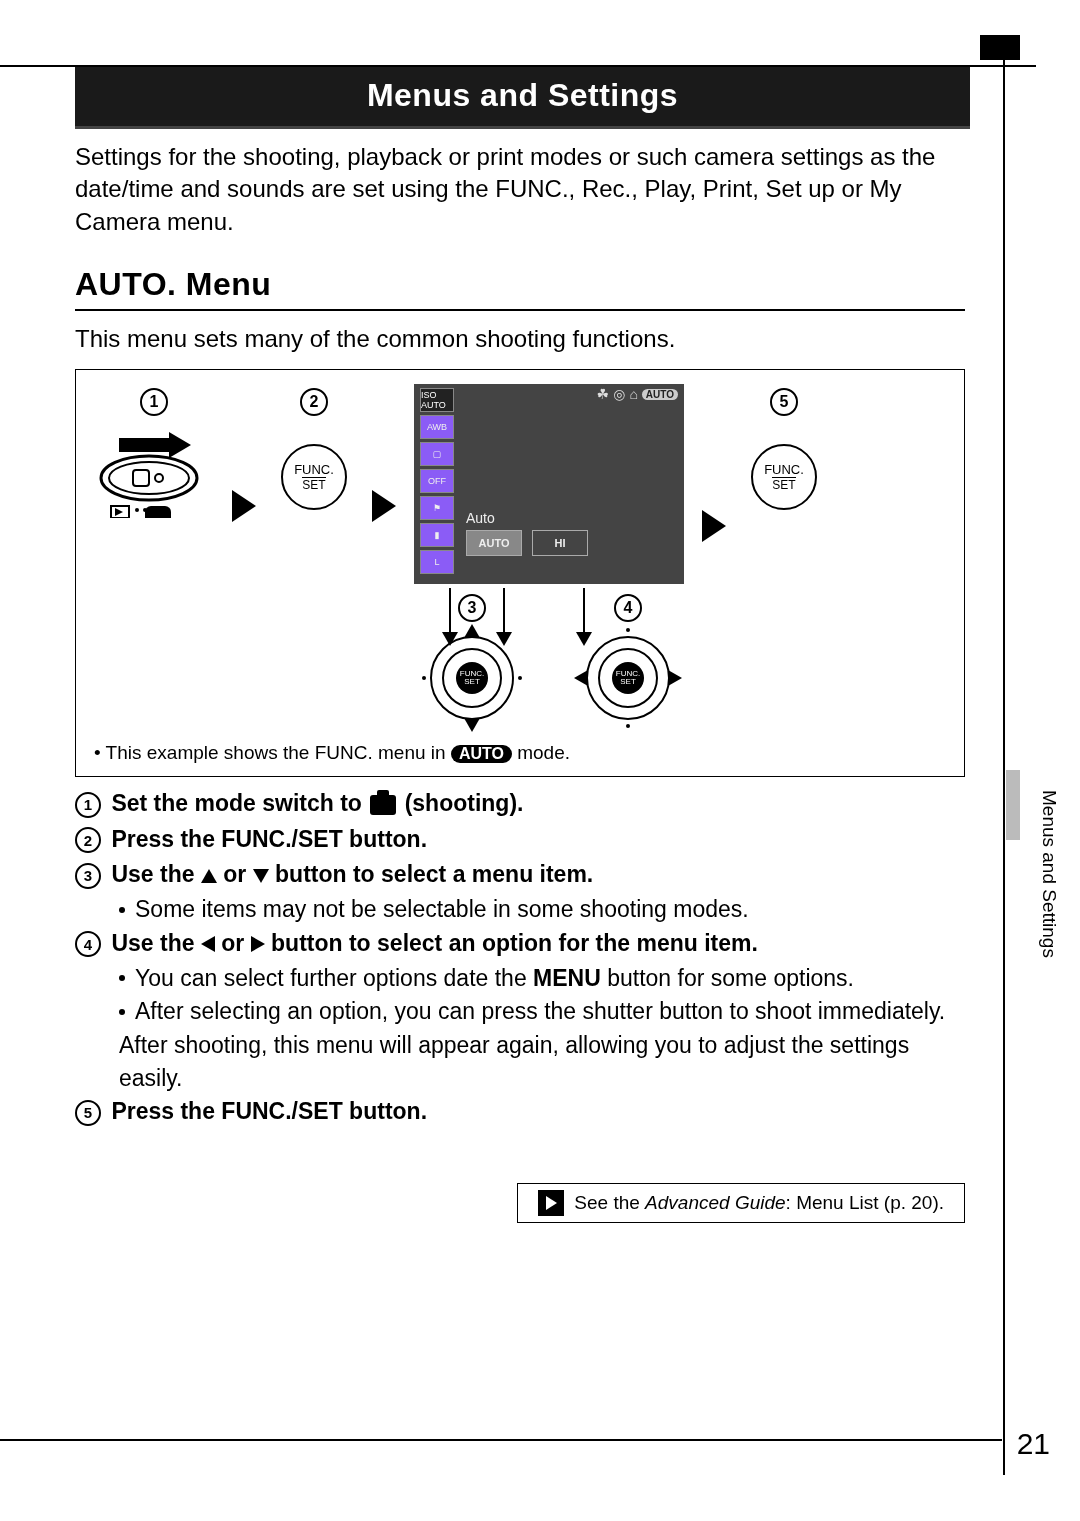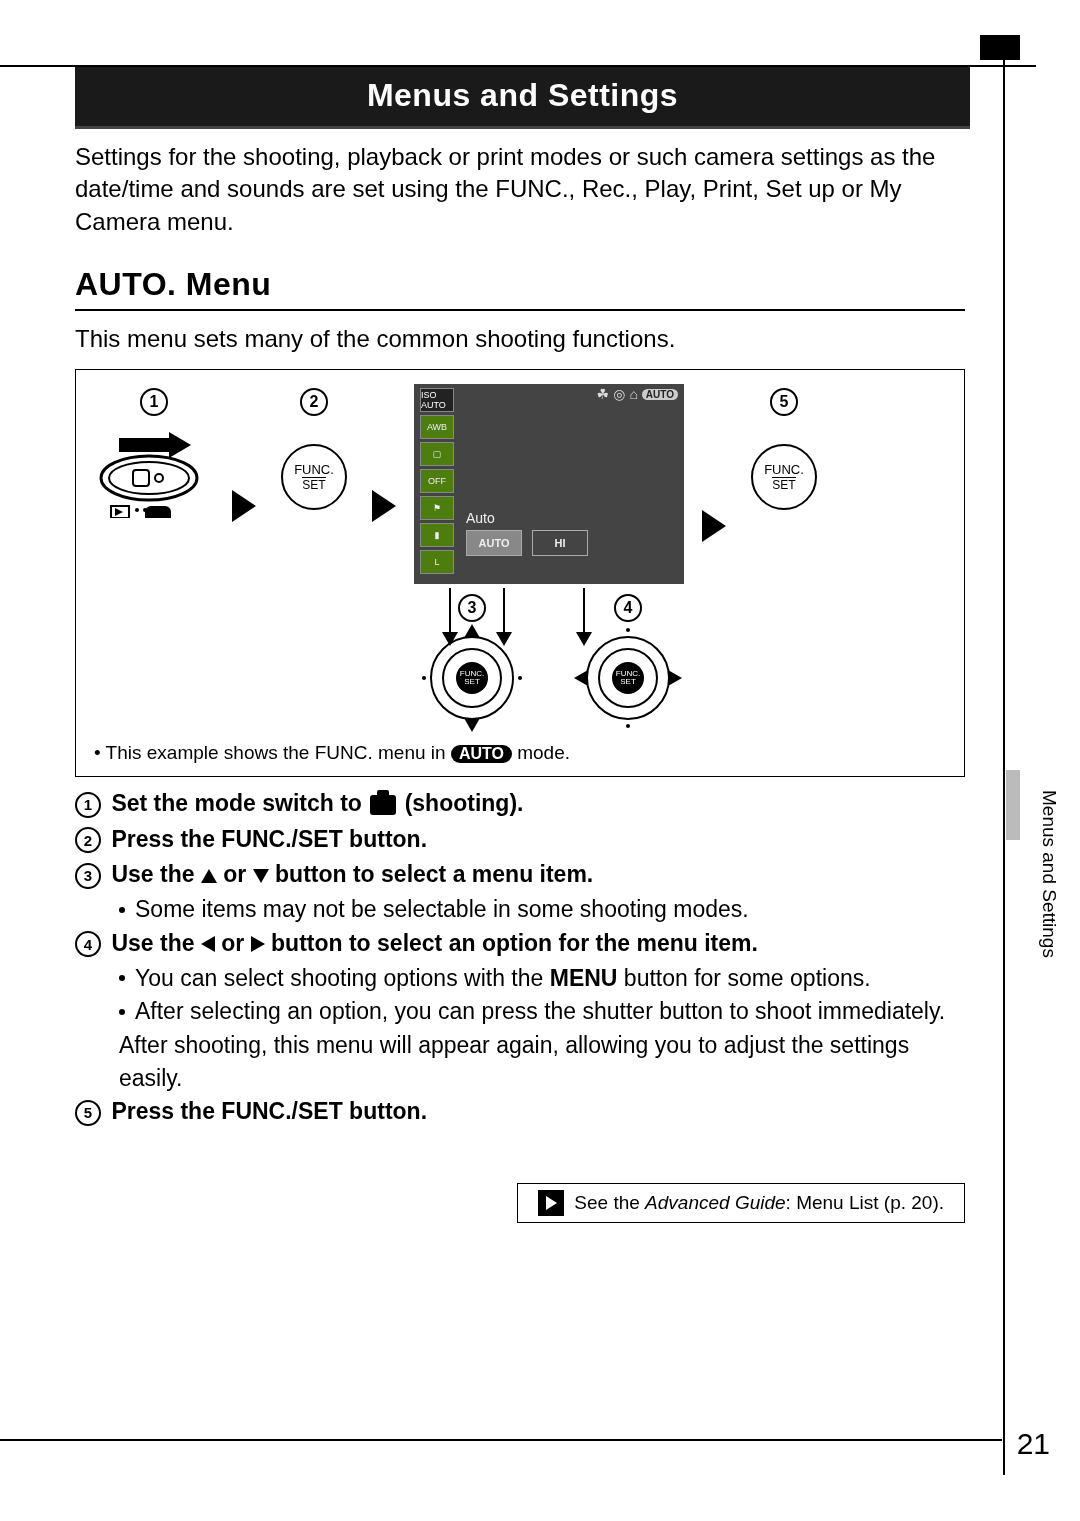--- a/index.html
+++ b/index.html
@@ -125,21 +125,21 @@
     position: absolute;
     left: 6px; top: 4px; bottom: 4px;
     width: 34px;
     display: flex;
     flex-direction: column;
     gap: 3px;
     align-items: flex-end;
   }
   .sb-item {
     width: 32px; height: 22px;
-    background: #4d7c0f;
+    background: #8b5cf6;
     border:1px solid #888;
     display:flex;align-items:center;justify-content:center;
     font-size:9px;color:#eee;
   }
   .screen-top-icons {
     position:absolute; top:2px; right:6px;
     color:#ddd; font-size:14px;
     display:flex; gap:4px; align-items:center;
   }
   .auto-pill-sm {
@@ -444,21 +444,21 @@
       <span>• This example shows the FUNC. menu in </span><span class="auto-badge">AUTO</span><span> mode.</span>
     </div>
   </div>
 
   <div class="steps">
     <div class="step"><span class="step-head"><span class="num-circle">1</span> <span>Set the mode switch to </span><span class="camera-icon"></span><span> (shooting).</span></span></div>
     <div class="step"><span class="step-head"><span class="num-circle">2</span> <span>Press the FUNC./SET button.</span></span></div>
     <div class="step"><span class="step-head"><span class="num-circle">3</span> <span>Use the </span><span class="tri up"></span><span> or </span><span class="tri down"></span><span> button to select a menu item.</span></span></div>
     <div class="sub"><span class="bullet"></span><span>Some items may not be selectable in some shooting modes.</span></div>
     <div class="step"><span class="step-head"><span class="num-circle">4</span> <span>Use the </span><span class="tri left"></span><span> or </span><span class="tri right-t"></span><span> button to select an option for the menu item.</span></span></div>
-    <div class="sub"><span class="bullet"></span><span>You can select shooting options with the </span><b>MENU</b><span> button for some options.</span></div>
+    <div class="sub"><span class="bullet"></span><span>You can select further options date the </span><b>MENU</b><span> button for some options.</span></div>
     <div class="sub"><span class="bullet"></span><span>After selecting an option, you can press the shutter button to shoot immediately. After shooting, this menu will appear again, allowing you to adjust the settings easily.</span></div>
     <div class="step"><span class="step-head"><span class="num-circle">5</span> <span>Press the FUNC./SET button.</span></span></div>
   </div>
 
   <div class="see-also">
     <div class="see-box">
       <span class="see-arrow"></span>
       <span><span>See the </span><i>Advanced Guide</i><span>: Menu List (p. 20).</span></span>
     </div>
   </div>

